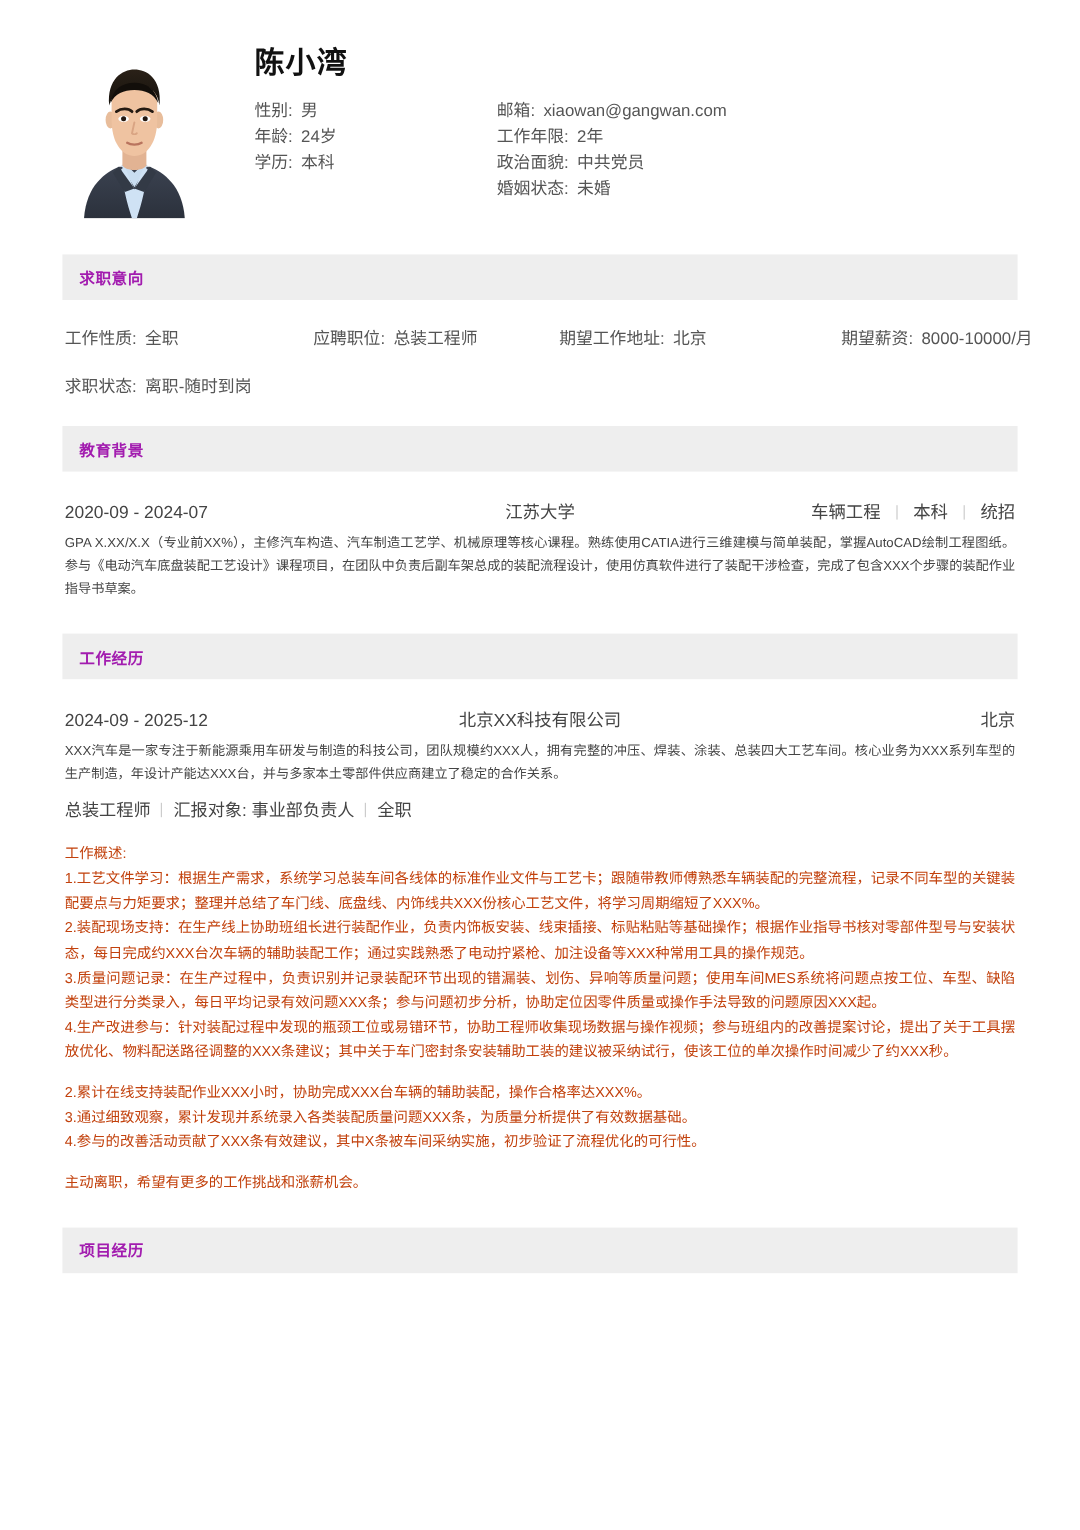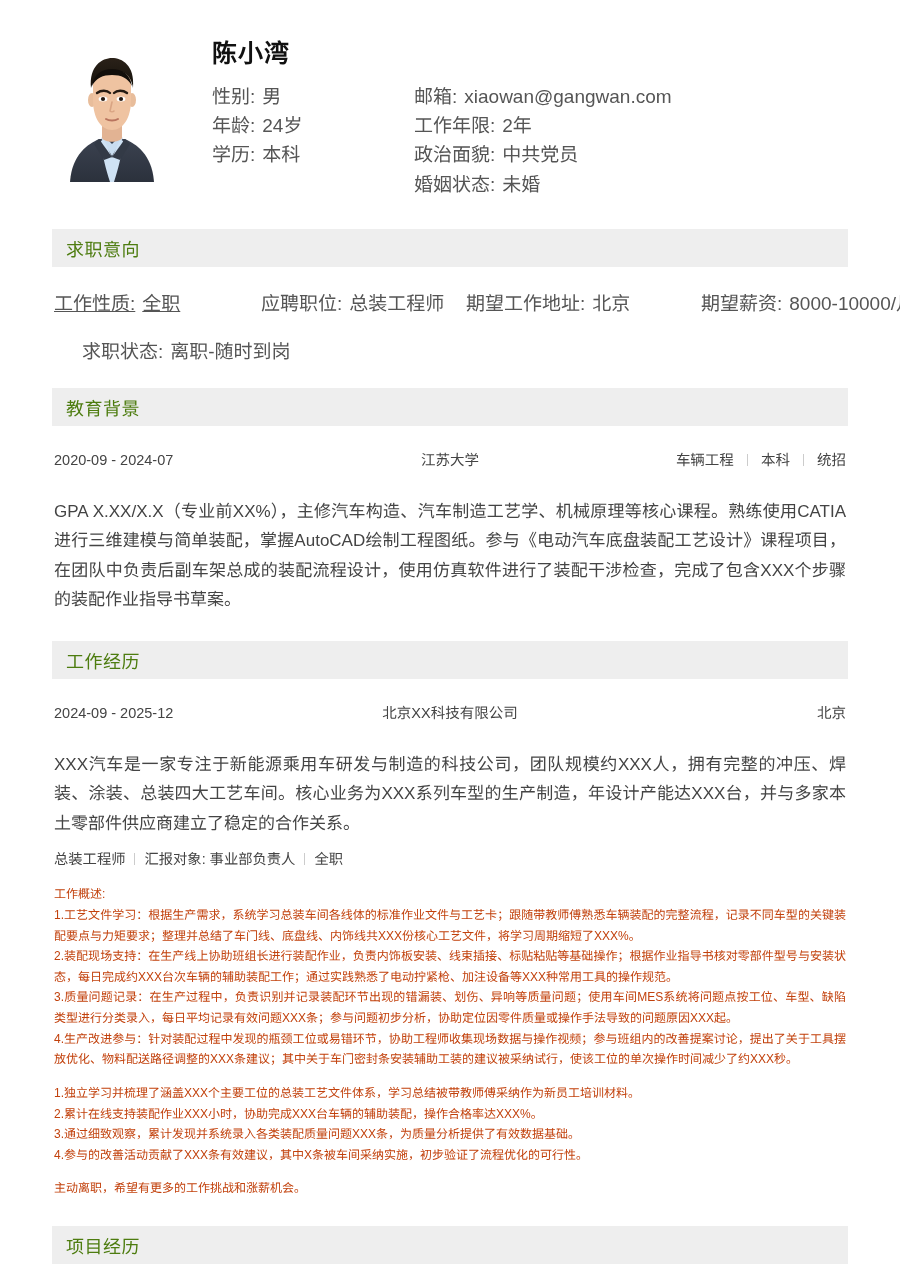--- a/index.html
+++ b/index.html
@@ -59,21 +59,21 @@
   }
   .info-grid {
     display: grid;
     grid-template-columns: 212px 1fr;
     row-gap: 7px;
     column-gap: 0;
   }
   .info-item {
     display: flex;
     align-items: baseline;
-    font-size: 19px;
+    font-size: 14px;
     color: #555555;
     line-height: 1.55;
     white-space: nowrap;
   }
   .info-item .lbl {
     color: #555555;
   }
   .info-item .val {
     color: #555555;
     margin-left: 7px;
@@ -85,23 +85,23 @@
   .sec-bar {
     background: #eeeeee;
     height: 38px;
     display: flex;
     align-items: center;
     padding-left: 14px;
     box-sizing: border-box;
     margin-top: 10px;
   }
   .sec-bar .sec-title {
-    font-size: 18px;
-    font-weight: normal;
-    color: #4d7c0f;
+    font-size: 13px;
+    font-weight: bold;
+    color: #a21caf;
     letter-spacing: 0.5px;
   }
 
   
   .block { padding: 0 2px; }
   .row3 {
     display: flex;
     align-items: baseline;
     font-size: 14.5px;
     color: #444444;
@@ -115,24 +115,24 @@
     display: inline-block;
     width: 1px;
     height: 12px;
     background: #cccccc;
     margin: 0 9px;
     position: relative;
     top: 1px;
   }
 
   .para {
-    font-size: 17px;
+    font-size: 11px;
     color: #444444;
     line-height: 1.72;
-    margin: 20px 0 0 0;
+    margin: 0 0 0 0;
     text-align: justify;
   }
   .subline {
     font-size: 14.3px;
     color: #444444;
     line-height: 1.72;
     margin-top: 9px;
     display: flex;
     align-items: baseline;
     flex-wrap: wrap;
@@ -241,38 +241,38 @@
 
         </div>
       </div>
     </div>
 
     <div class="sec-bar">
       <span class="sec-title">求职意向</span>
     </div>
     <div class="block">
       <div class="row3" style="padding-bottom:4px;">
-        <div style="flex:0 0 207px;text-decoration:underline;" class="info-item">
+        <div style="flex:0 0 207px;" class="info-item">
           <span class="lbl">工作性质:</span>
           <span class="val">全职</span>
         </div>
         <div style="flex:0 0 205px;" class="info-item">
           <span class="lbl">应聘职位:</span>
           <span class="val">总装工程师</span>
         </div>
         <div style="flex:0 0 215px;" class="info-item">
           <span class="lbl">期望工作地址:</span>
           <span class="val">北京</span>
         </div>
         <div style="flex:1 1 auto;margin-left:20px;" class="info-item">
           <span class="lbl">期望薪资:</span>
           <span class="val">8000-10000/月</span>
         </div>
       </div>
-      <div class="row3" style="padding-top:14px;padding-bottom:12px;margin-left:28px;">
+      <div class="row3" style="padding-top:14px;padding-bottom:12px;">
         <div class="info-item">
           <span class="lbl">求职状态:</span>
           <span class="val">离职-随时到岗</span>
         </div>
       </div>
     </div>
 
     <div class="sec-bar">
       <span class="sec-title">教育背景</span>
     </div>
@@ -313,21 +313,20 @@
       <div class="spacer-sm"></div>
 
       <div class="pre-block">工作概述:</div>
       <div class="pre-block">1.工艺文件学习：根据生产需求，系统学习总装车间各线体的标准作业文件与工艺卡；跟随带教师傅熟悉车辆装配的完整流程，记录不同车型的关键装配要点与力矩要求；整理并总结了车门线、底盘线、内饰线共XXX份核心工艺文件，将学习周期缩短了XXX%。</div>
       <div class="pre-block">2.装配现场支持：在生产线上协助班组长进行装配作业，负责内饰板安装、线束插接、标贴粘贴等基础操作；根据作业指导书核对零部件型号与安装状态，每日完成约XXX台次车辆的辅助装配工作；通过实践熟悉了电动拧紧枪、加注设备等XXX种常用工具的操作规范。</div>
       <div class="pre-block">3.质量问题记录：在生产过程中，负责识别并记录装配环节出现的错漏装、划伤、异响等质量问题；使用车间MES系统将问题点按工位、车型、缺陷类型进行分类录入，每日平均记录有效问题XXX条；参与问题初步分析，协助定位因零件质量或操作手法导致的问题原因XXX起。</div>
       <div class="pre-block">4.生产改进参与：针对装配过程中发现的瓶颈工位或易错环节，协助工程师收集现场数据与操作视频；参与班组内的改善提案讨论，提出了关于工具摆放优化、物料配送路径调整的XXX条建议；其中关于车门密封条安装辅助工装的建议被采纳试行，使该工位的单次操作时间减少了约XXX秒。</div>
 
       <div class="spacer-sm"></div>
 
-      <div class="pre-block">1.独立学习并梳理了涵盖XXX个主要工位的总装工艺文件体系，学习总结被带教师傅采纳作为新员工培训材料。</div>
       <div class="pre-block">2.累计在线支持装配作业XXX小时，协助完成XXX台车辆的辅助装配，操作合格率达XXX%。</div>
       <div class="pre-block">3.通过细致观察，累计发现并系统录入各类装配质量问题XXX条，为质量分析提供了有效数据基础。</div>
       <div class="pre-block">4.参与的改善活动贡献了XXX条有效建议，其中X条被车间采纳实施，初步验证了流程优化的可行性。</div>
 
       <div class="spacer-sm"></div>
 
       <div class="pre-block">主动离职，希望有更多的工作挑战和涨薪机会。</div>
       <div class="spacer-md"></div>
     </div>
 

